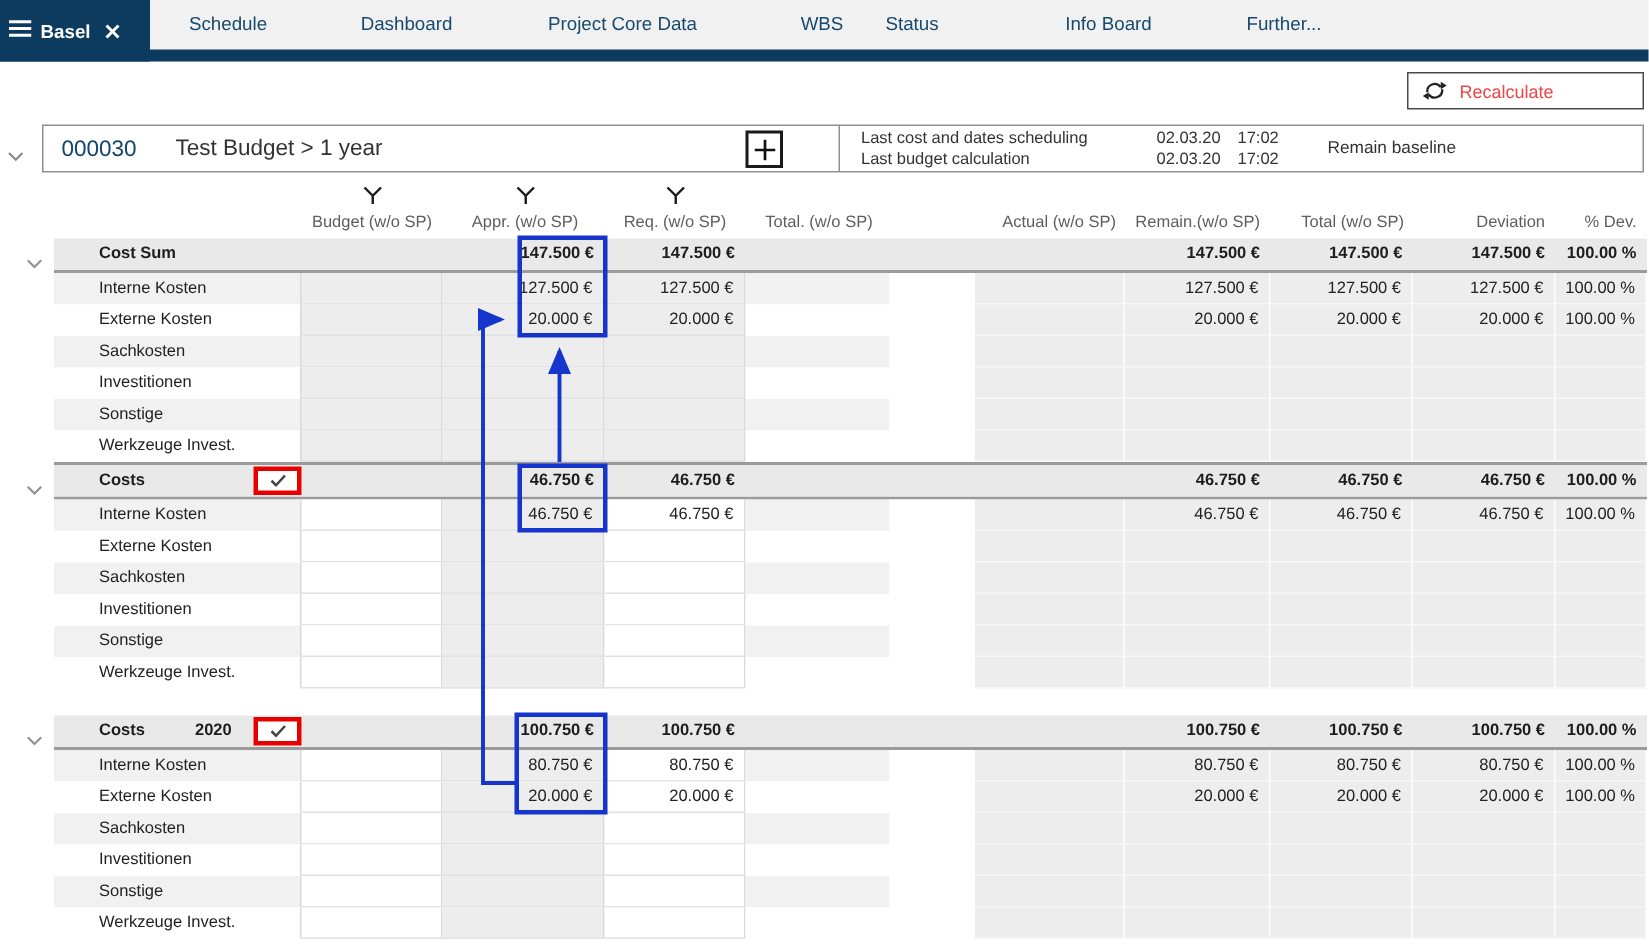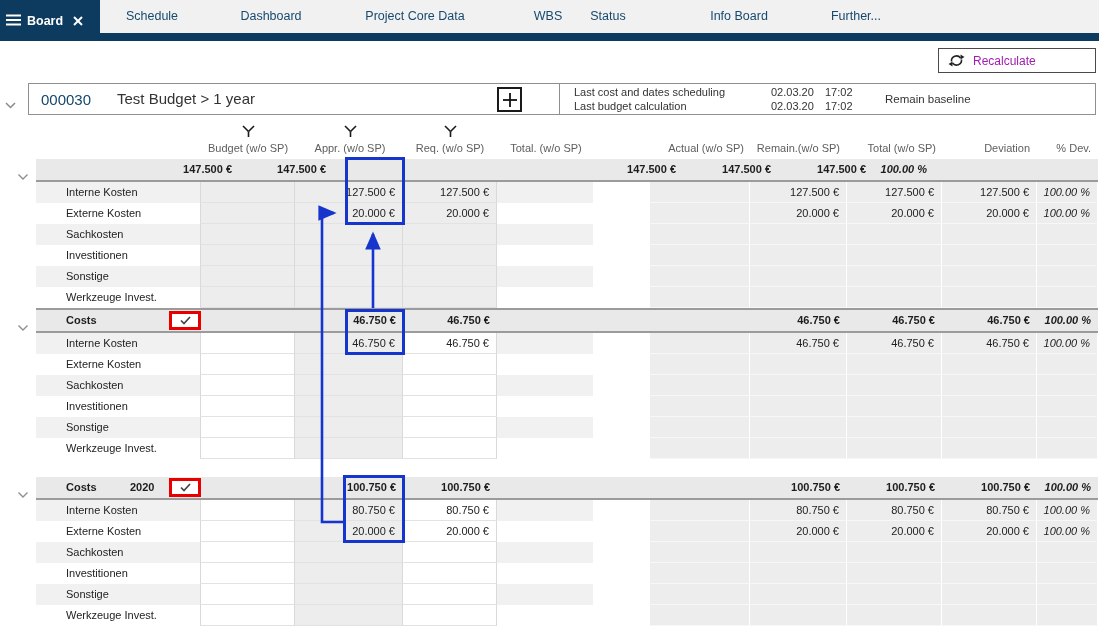--- a/index.html
+++ b/index.html
@@ -12,21 +12,21 @@
   .tab-active{position:absolute;left:0;top:0;width:100px;height:41px;background:#0d3b5f;
               color:#fff;z-index:5;display:flex;align-items:center;}
   .tab-active .lbl{font-size:12.5px;font-weight:bold;margin-left:6px;}
   .burger{display:inline-block;margin-left:6px;}
   .tab-item{position:absolute;top:9px;transform:translateX(-50%);font-size:12.5px;
             color:#17496e;white-space:nowrap;cursor:default;}
 
   
   .recalc{position:absolute;left:938px;top:48px;width:158px;height:25px;background:#fff;
           border:1px solid #4a4a4a;display:flex;align-items:center;box-sizing:border-box;}
-  .recalc .lbl{font-size:12px;color:#a21caf;margin-left:8px;}
+  .recalc .lbl{font-size:12px;color:#ef4444;margin-left:8px;}
 
   
   .projbar{position:absolute;left:28px;top:83px;width:1068px;height:32px;background:#fff;
            border:1px solid #8f8f8f;box-sizing:border-box;}
   .proj-chevron{position:absolute;left:5px;top:95px;}
   .proj-id{position:absolute;left:12px;top:7px;font-size:15px;color:#14476e;}
   .proj-title{position:absolute;left:88px;top:6px;font-size:15px;color:#333;}
   .plusbtn{position:absolute;left:468px;top:3px;width:25px;height:25px;border:2px solid #1a1a1a;
            box-sizing:border-box;background:#fff;display:flex;align-items:center;justify-content:center;
            font-size:20px;line-height:18px;font-weight:bold;color:#111;cursor:pointer;}
@@ -52,21 +52,21 @@
   .c-label{width:164px;padding-left:30px;}
   .c-budget{width:95px;}
   .c-appr{width:108px;}
   .c-req{width:94px;}
   .c-basel{width:96px;}
   .c-gap{width:57px;}
   .c-actual{width:100px;}
   .c-remain{width:97px;}
   .c-total{width:95px;}
   .c-dev{width:95px;}
-  .c-pdev{width:61px;font-style:italic;}
+  .c-pdev{width:61px;}
   .lg{border-right:1px solid #d9d9d9;border-bottom:1px solid #e2e2e2;}
   .lg-first{border-left:1px solid #d9d9d9;}
   .rg{background:#ededed;border-right:1px solid #ffffff;border-bottom:1px solid #f7f7f7;}
   .grouprow{background:#e9e9e9;font-weight:bold;color:#1d1d1d;}
   .grouprow .cell{font-weight:bold;}
   .sep{height:2px;background:#9b9b9b;margin-left:36px;width:1062px;}
   .spacer{height:18px;}
   .gchev{position:absolute;left:-18px;top:7px;}
   .gyear{position:absolute;left:70px;top:0;font-weight:bold;}
   .redbox{position:absolute;left:133px;top:1px;width:32px;height:19px;border:3px solid #e80000;
@@ -96,21 +96,21 @@
 <div class="tab-active">
   <span class="burger">
     <svg width="15" height="12" viewBox="0 0 15 12">
         <g stroke="#fff" stroke-width="2">
           <line x1="0" y1="1.5" x2="15" y2="1.5"></line>
           <line x1="0" y1="6" x2="15" y2="6"></line>
           <line x1="0" y1="10.5" x2="15" y2="10.5"></line>
         </g>
       </svg>
   </span>
-  <span class="lbl">Board</span>
+  <span class="lbl">Basel</span>
   <span style="margin-left:10px;display:inline-flex;">
     <svg width="10" height="10" viewBox="0 0 10 10">
         <g stroke="#fff" stroke-width="2">
           <line x1="1" y1="1" x2="9" y2="9"></line>
           <line x1="9" y1="1" x2="1" y2="9"></line>
         </g>
       </svg>
   </span>
 </div>
 
@@ -189,20 +189,21 @@
   <span class="hr" style="left:830px;width:106px">Total (w/o SP)</span>
   <span class="hr" style="left:930px;width:100px">Deviation</span>
   <span class="hr" style="left:1010px;width:81px">% Dev.</span>
 </div>
 
 <div class="tbl" id="tbl">
     <div class="row grouprow">
       <span class="gchev"><svg width="10" height="6" viewBox="0 0 10 6">
           <polyline points="0.5,0.5 5,5 9.5,0.5" fill="none" stroke="#8f8f8f" stroke-width="1.4"></polyline>
         </svg></span>
+      <div class="cell c-label" style="font-weight: bold;">Cost Sum</div>
       <div class="cell c-budget num"></div>
       <div class="cell c-appr num">147.500 €</div>
       <div class="cell c-req num">147.500 €</div>
       <div class="cell c-basel num"></div>
       <div class="cell c-gap"></div>
       <div class="cell c-actual num"></div>
       <div class="cell c-remain num">147.500 €</div>
       <div class="cell c-total num">147.500 €</div>
       <div class="cell c-dev num">147.500 €</div>
       <div class="cell c-pdev num">100.00 %</div>

